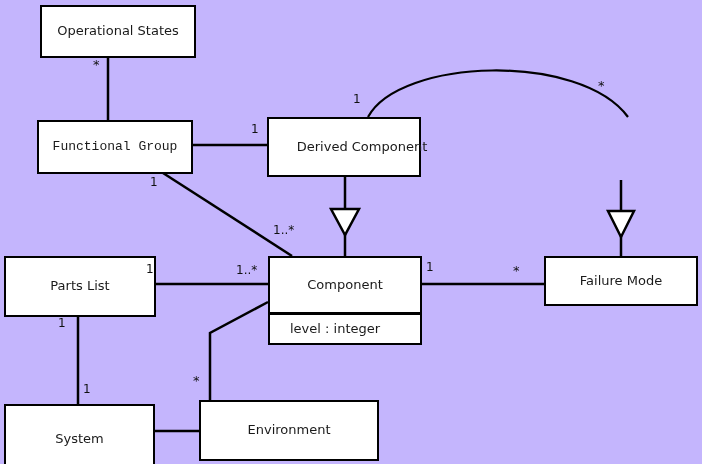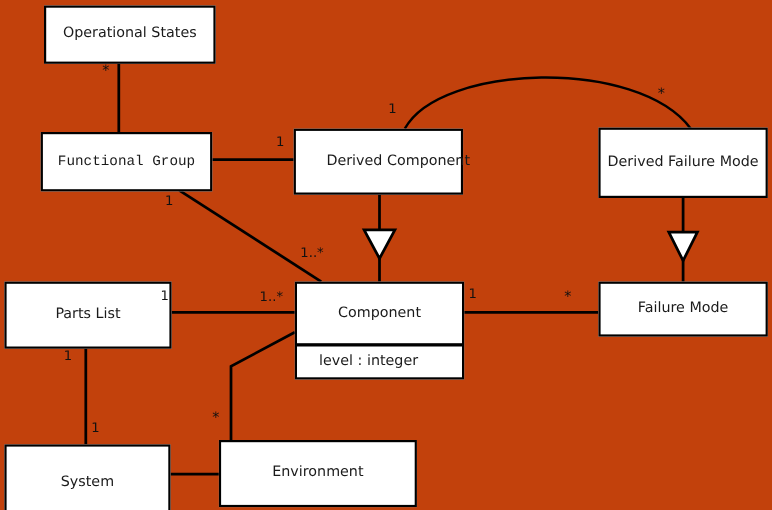--- a/index.html
+++ b/index.html
@@ -8,21 +8,21 @@
     padding: 0;
     background: #ffffff;
   }
   body {
     font-family: "DejaVu Sans", "Liberation Sans", sans-serif;
   }
   #diagram-canvas {
     position: relative;
     width: 702px;
     height: 464px;
-    background: #c2410c;
+    background: #c4b5fd;
     overflow: hidden;
   }
   #edge-layer {
     position: absolute;
     left: 0;
     top: 0;
     width: 702px;
     height: 464px;
     pointer-events: none;
   }
@@ -114,23 +114,20 @@
   </div>
 
   <div class="uml-class" style="left:37px; top:120px; width:156px; height:54px;font-family:Liberation Mono, monospace;">
     <div class="compartment-name">Functional Group</div>
   </div>
 
   <div class="uml-class" style="left:267px; top:117px; width:154px; height:60px;padding-left:36px;">
     <div class="compartment-name">Derived Component</div>
   </div>
 
-  <div class="uml-class" style="left:544px; top:116px; width:154px; height:64px;">
-    <div class="compartment-name">Derived Failure Mode</div>
-  </div>
 
   <div class="uml-class" style="left:4px; top:256px; width:152px; height:61px;">
     <div class="compartment-name">Parts List</div>
   </div>
 
   <div class="uml-class has-attrs" style="left:268px; top:256px; width:154px; height:89px;">
     <div class="compartment-name">Component</div>
     <div class="compartment-attrs">
       <div class="attr-row">level : integer</div>
     </div>

